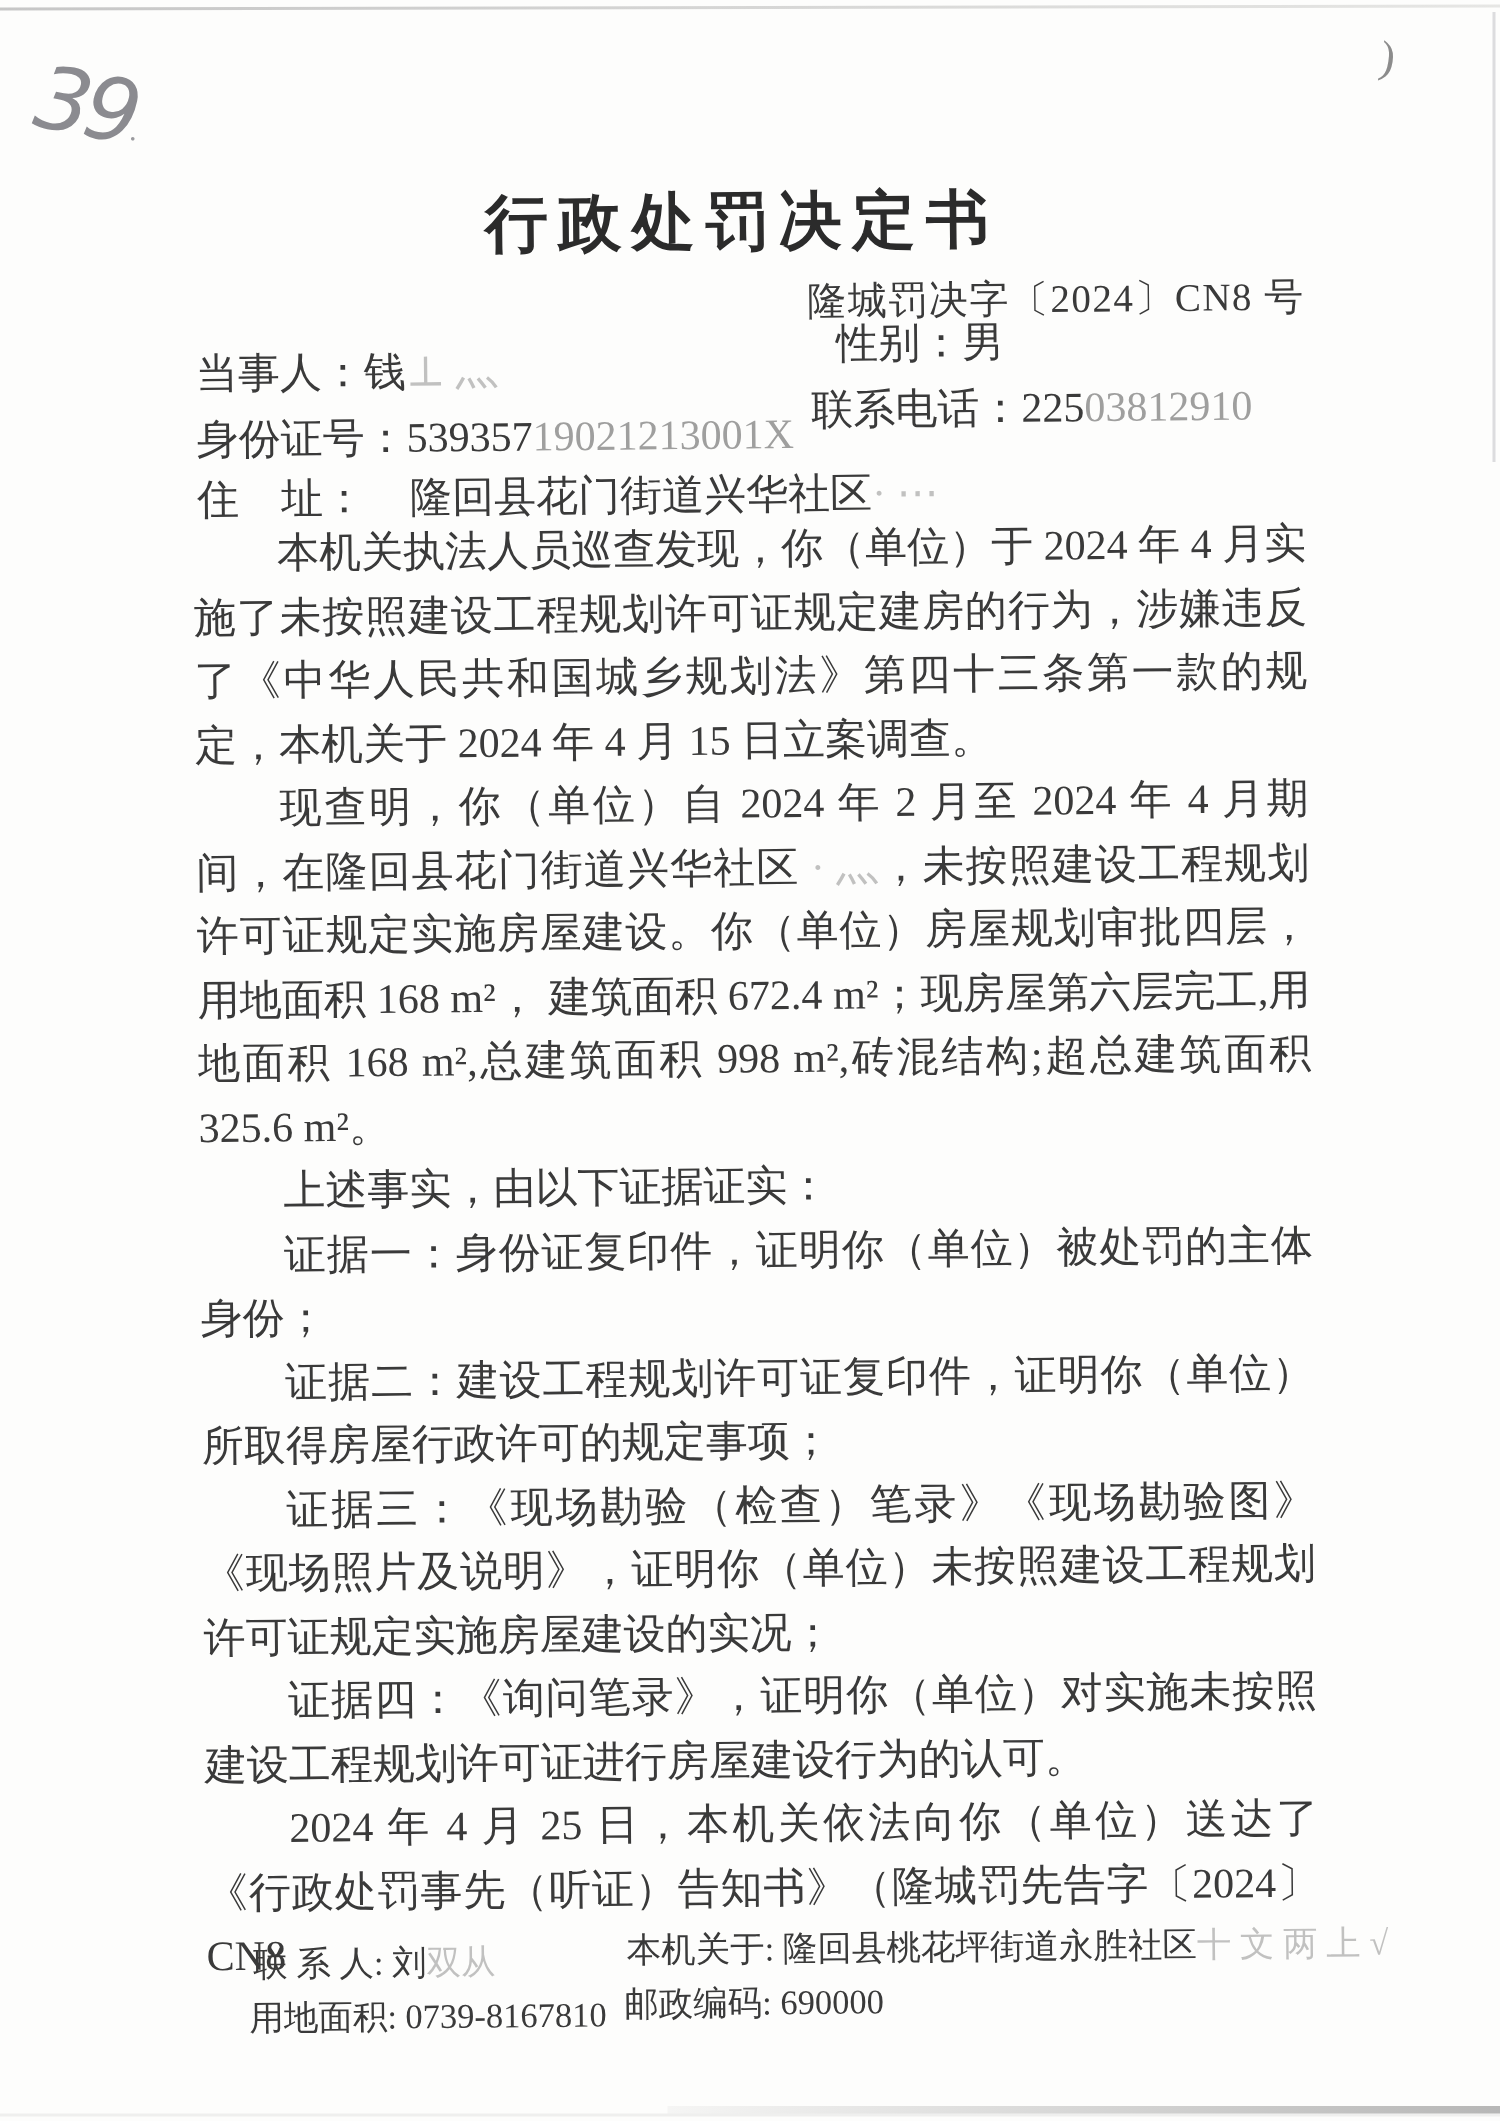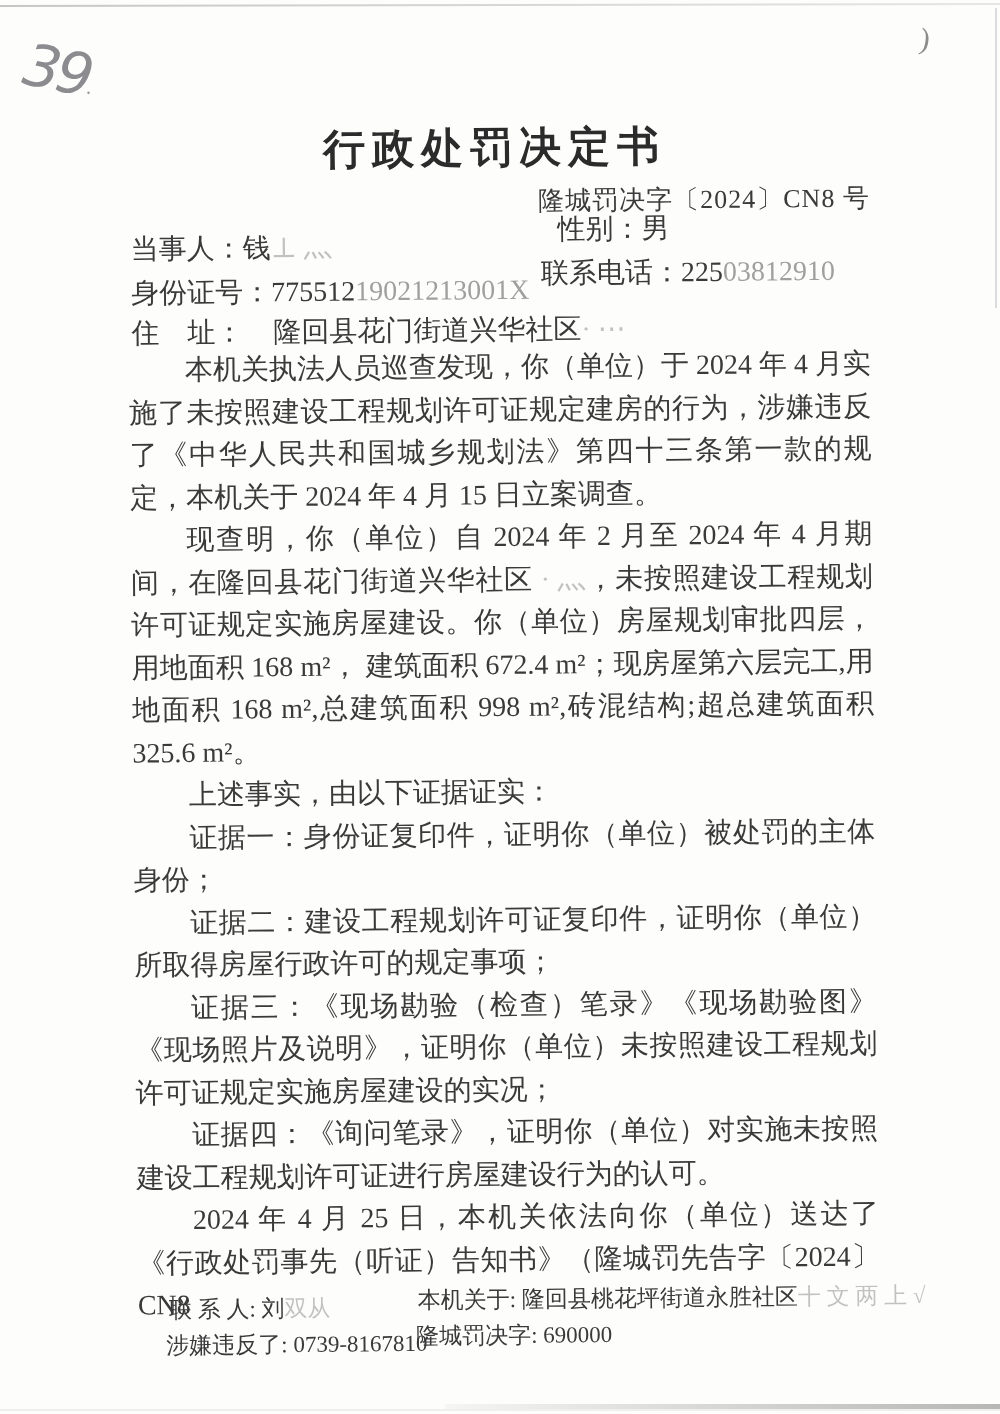--- a/index.html
+++ b/index.html
@@ -76,21 +76,21 @@
 
     <div class="hrow row-party">
       <span>当事人：</span><span>钱</span><span class="faded">⊥ 灬</span>
     </div>
 
     <div class="hrow row-gender">
       <span>性别：</span><span>男</span>
     </div>
 
     <div class="hrow row-id">
-      <span>身份证号：</span><span>775512</span><span class="semi-faded">19021213001X</span>
+      <span>身份证号：</span><span>539357</span><span class="semi-faded">19021213001X</span>
     </div>
 
     <div class="hrow row-phone">
       <span>联系电话：</span><span>225</span><span class="semi-faded">03812910</span>
     </div>
 
     <div class="hrow row-address">
       <span>住　址：</span><span class="address-gap">隆回县花门街道兴华社区</span><span class="faded">· ⋯</span>
     </div>
 
@@ -103,26 +103,26 @@
       <p>证据三：《现场勘验（检查）笔录》《现场勘验图》《现场照片及说明》，证明你（单位）未按照建设工程规划许可证规定实施房屋建设的实况；</p>
       <p>证据四：《询问笔录》，证明你（单位）对实施未按照建设工程规划许可证进行房屋建设行为的认可。</p>
       <p>2024 年 4 月 25 日，本机关依法向你（单位）送达了《行政处罚事先（听证）告知书》（隆城罚先告字〔2024〕CN8</p>
     </div>
 
     <div class="frow f-contact">
       <span>联 系 人:</span>
       <span>刘</span><span class="faded">双从</span>
     </div>
     <div class="frow f-phone">
-      <span>涉嫌违反了:</span>
+      <span>用地面积:</span>
       <span>0739-8167810</span>
     </div>
     <div class="frow f-address">
       <span>本机关于:</span>
       <span>隆回县桃花坪街道永胜社区</span><span class="faded">十 文 两 上 √</span>
     </div>
     <div class="frow f-postcode">
-      <span>隆城罚决字:</span>
+      <span>邮政编码:</span>
       <span>690000</span>
     </div>
 
   </div>
 </div>
 
 </body></html>

